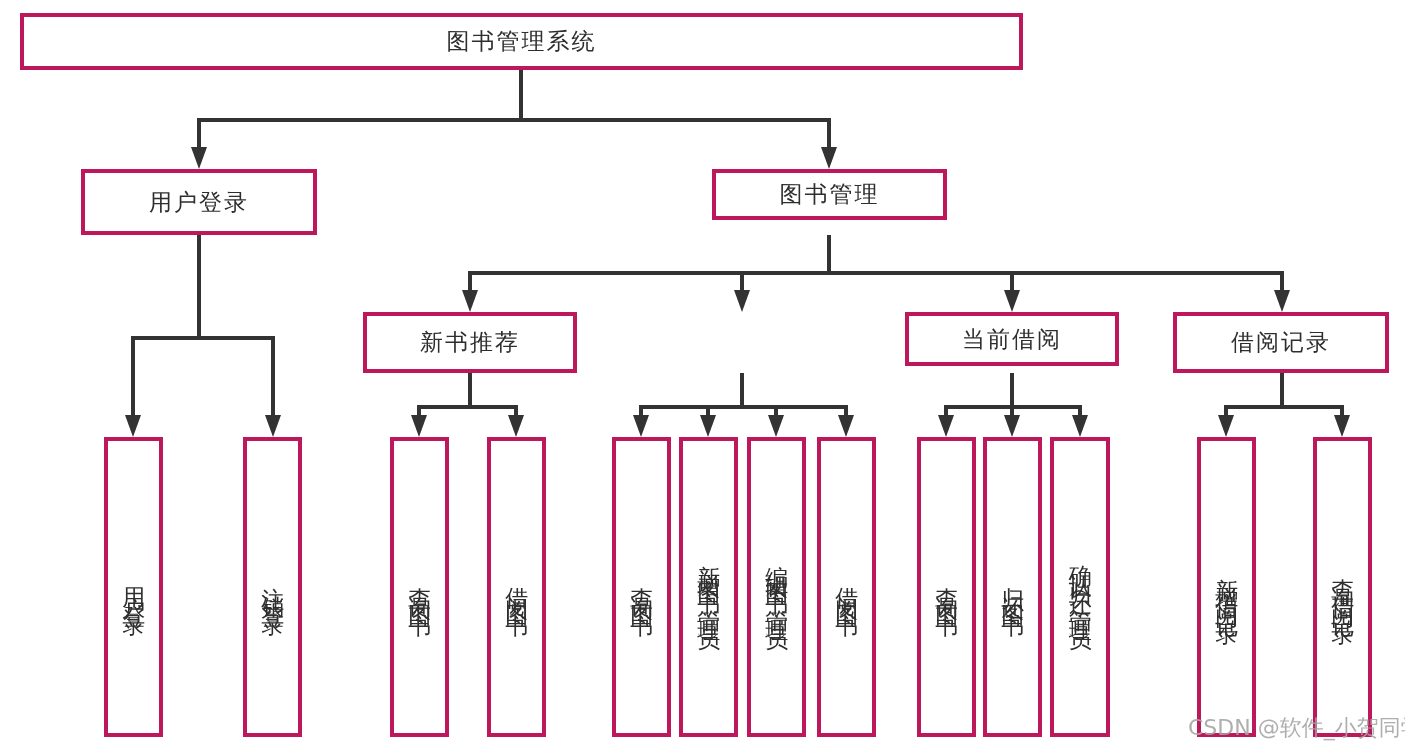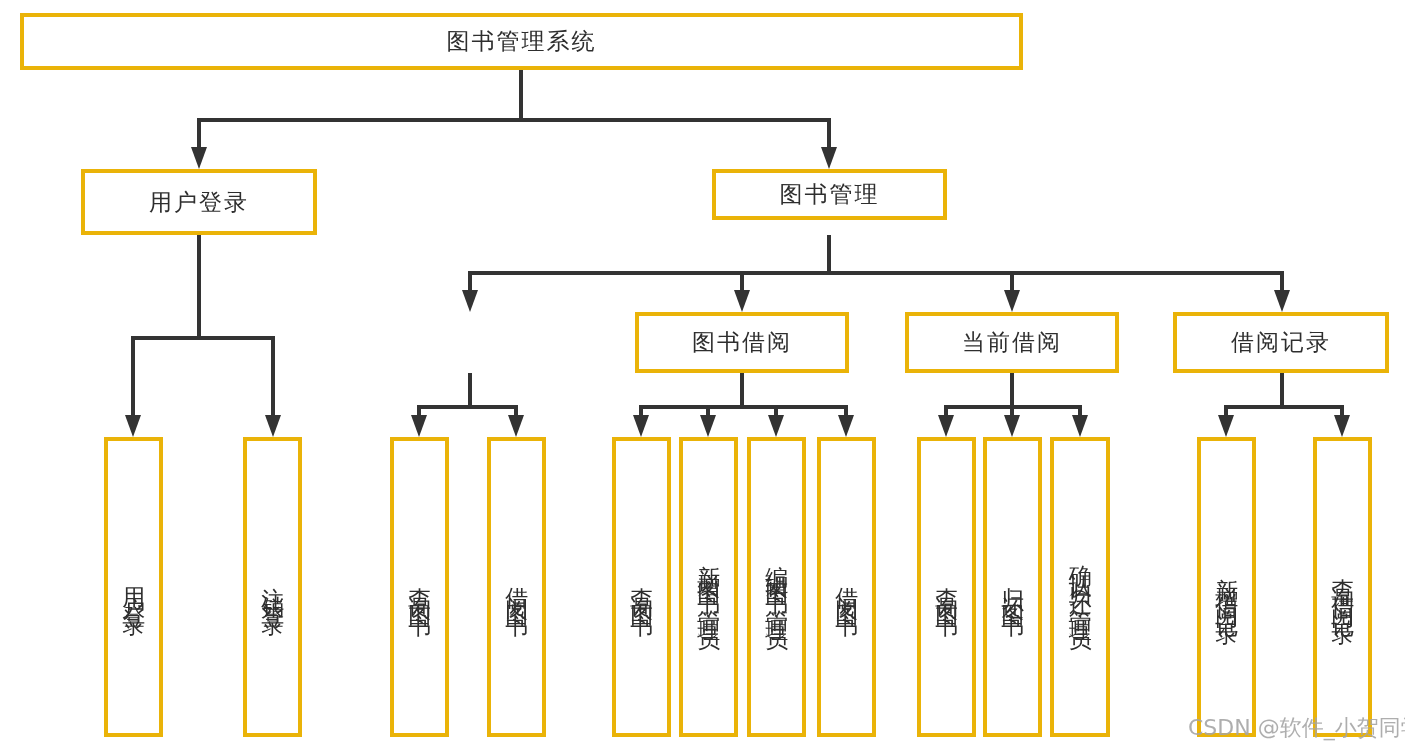--- a/index.html
+++ b/index.html
@@ -1,21 +1,21 @@
 <!DOCTYPE html>
 <html><head>
 <meta charset="utf-8">
 <style>
   html,body{margin:0;padding:0;background:#ffffff;}
   .stage{
     position:relative;width:1405px;height:747px;background:#ffffff;
     font-family:"DejaVu Sans",sans-serif;overflow:hidden;
   }
   .box{
-    position:absolute;box-sizing:border-box;border:4px solid #eab308;background:#ffffff;
+    position:absolute;box-sizing:border-box;border:4px solid #be185d;background:#ffffff;
     display:flex;align-items:center;justify-content:center;
     color:#2e2e2e;font-size:23px;letter-spacing:2px;text-align:center;
   }
   .leaf{letter-spacing:0;}
   .leaf .vtxt{
     writing-mode:vertical-rl;text-orientation:mixed;
     font-size:23px;letter-spacing:9px;line-height:1.1;color:#2e2e2e;
   }
   .hl{position:absolute;height:4px;background:#333333;}
   .vl{position:absolute;width:4px;background:#333333;}
@@ -32,22 +32,22 @@
 </head>
 <body>
 
 <div class="stage">
 
   <div class="box" style="left:20px;top:13px;width:1003px;height:57px">图书管理系统</div>
 
   <div class="box" style="left:81px;top:169px;width:236px;height:66px">用户登录</div>
   <div class="box" style="left:712px;top:169px;width:235px;height:51px">图书管理</div>
 
-  <div class="box" style="left:635px;top:312px;width:214px;height:61px">图书借阅</div>
-  <div class="box" style="left:905px;top:312px;width:214px;height:61px">当前借阅</div>
+  <div class="box" style="left:363px;top:312px;width:214px;height:61px">新书推荐</div>
+  <div class="box" style="left:905px;top:312px;width:214px;height:54px">当前借阅</div>
   <div class="box" style="left:1173px;top:312px;width:216px;height:61px">借阅记录</div>
 
   <div class="box leaf" style="left:104px;top:437px;width:59px;height:300px">
     <span class="vtxt">用户登录</span>
   </div>
   <div class="box leaf" style="left:243px;top:437px;width:59px;height:300px">
     <span class="vtxt">注销登录</span>
   </div>
   <div class="box leaf" style="left:390px;top:437px;width:59px;height:300px">
     <span class="vtxt">查询图书</span>

